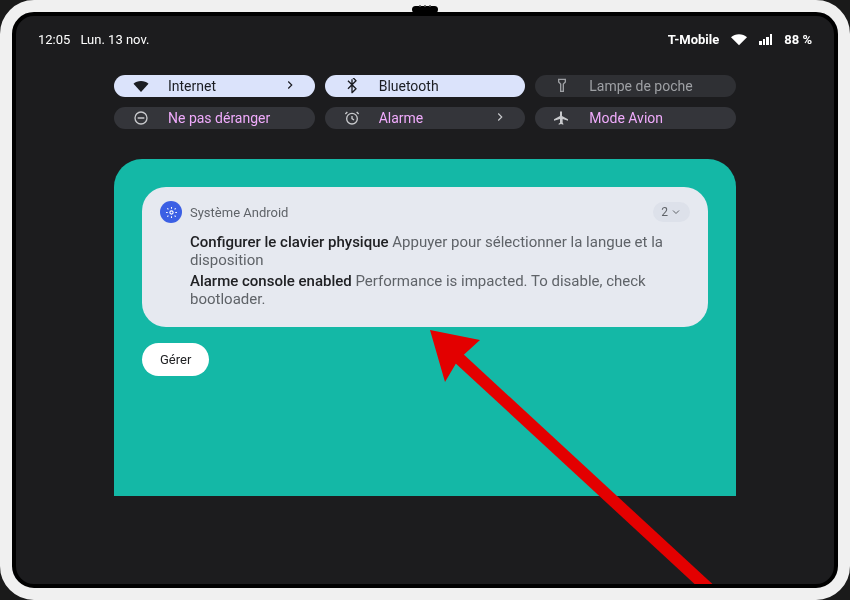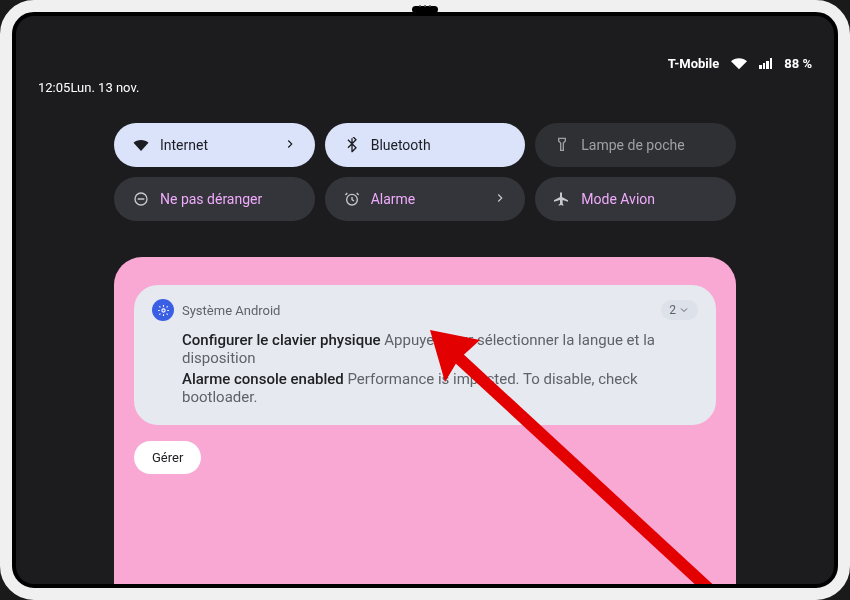--- a/index.html
+++ b/index.html
@@ -73,21 +73,21 @@
       display: flex;
       justify-content: space-between;
       align-items: center;
       padding: 18px 24px 8px;
       color: #fff;
       font-size: 13px;
     }
     .status-left {
       display: flex;
       align-items: center;
-      margin-top: 48px;
+      gap: 10px;
     }
     .status-right {
       display: flex;
       align-items: center;
       gap: 12px;
       font-weight: bold;
     }
     .signal-icon {
       display: inline-flex;
       align-items: flex-end;
@@ -103,22 +103,22 @@
       padding: 20px 100px 20px 100px;
     }
     .qs-grid {
       display: grid;
       grid-template-columns: repeat(3, 1fr);
       gap: 10px;
     }
     .qs-tile {
       display: flex;
       align-items: center;
-      gap: 10px;
-      padding: 13px 18px;
+      gap: 18px;
+      padding: 2px 18px;
       border-radius: 26px;
       font-size: 14px;
       color: #333;
       position: relative;
     }
     .qs-tile.active {
       background: #dbe3fb;
       color: #1b1d22;
     }
     .qs-tile.off {
@@ -134,24 +134,24 @@
       height: 18px;
       display: inline-flex;
       align-items: center;
       justify-content: center;
       flex-shrink: 0;
     }
     .qs-tile .chevron {
       margin-left: auto;
     }
     .notif-sheet {
-      margin: 16px 100px 0;
-      background: #f9a8d4;
+      margin: 10px 100px 0;
+      background: #14b8a6;
       border-radius: 28px 28px 0 0;
-      padding: 28px 20px 120px;
+      padding: 28px 28px 120px;
     }
     .notif-card {
       background: #e6e9f0;
       border-radius: 24px;
       padding: 14px 18px 16px;
       position: relative;
     }
     .notif-head {
       display: flex;
       align-items: center;

